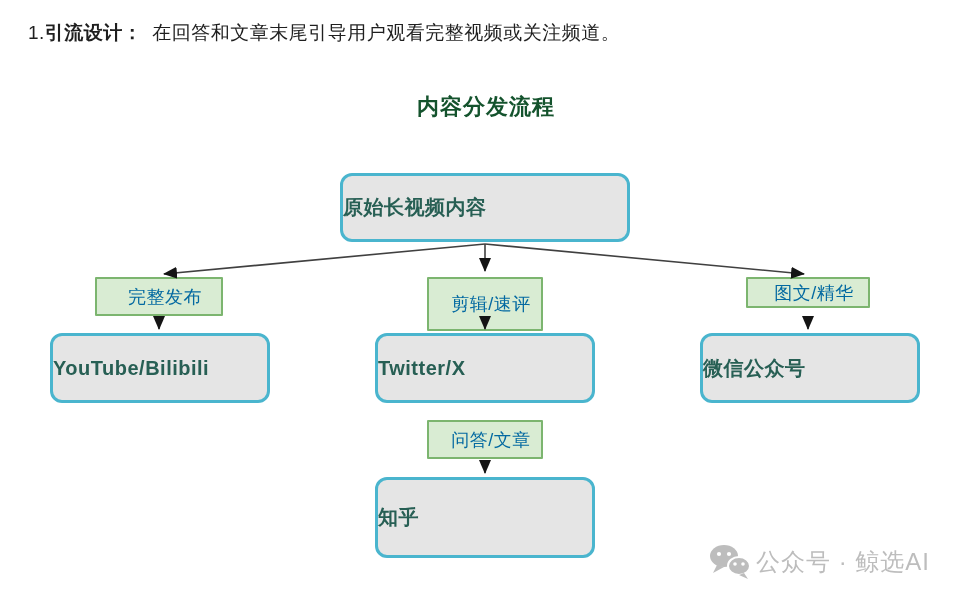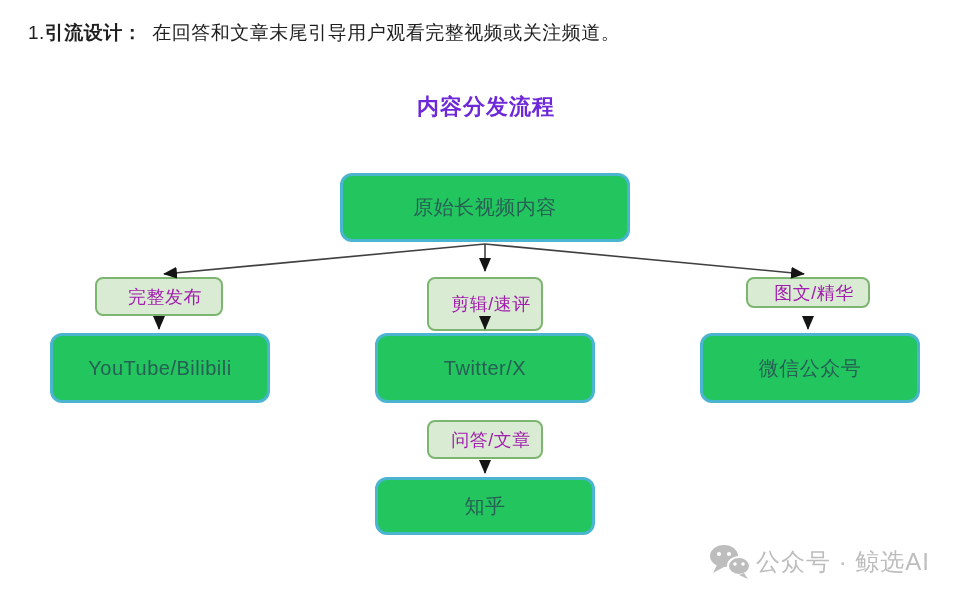--- a/index.html
+++ b/index.html
@@ -12,42 +12,42 @@
     position:absolute; left:28px; top:20px;
     font-size:19px; color:#1f1f1f; letter-spacing:0.5px;
   }
   .header-line .num { font-weight:400; }
   .header-line .bold { font-weight:700; }
   .header-line .rest { font-weight:400; margin-left:10px; }
 
   
   .diagram-title {
     position:absolute; left:486px; top:92px; transform:translateX(-50%);
-    font-size:22px; font-weight:700; color:#6d28d9; letter-spacing:1px;
+    font-size:22px; font-weight:700; color:#14532d; letter-spacing:1px;
     white-space:nowrap;
   }
 
   
   .node {
-    position:absolute; display:flex; align-items:center; justify-content:center;
-    background:#22c55e; border:3px solid #4ab5ce; border-radius:12px;
-    color:#275f54; font-weight:400; font-size:20px; letter-spacing:0.5px;
+    position:absolute; display:flex; align-items:center; 
+    background:#e5e5e5; border:3px solid #4ab5ce; border-radius:12px;
+    color:#275f54; font-weight:700; font-size:20px; letter-spacing:0.5px;
     box-sizing:border-box; text-align:center;
   }
   .node.source { left:340px; top:173px; width:290px; height:69px; }
   .node.youtube { left:50px;  top:333px; width:220px; height:70px; }
   .node.twitter { left:375px; top:333px; width:220px; height:70px; }
   .node.wechat  { left:700px; top:333px; width:220px; height:70px; }
-  .node.zhihu   { left:375px; top:477px; width:220px; height:58px; }
+  .node.zhihu   { left:375px; top:477px; width:220px; height:81px; }
 
   
   .elabel {
     position:absolute; display:flex; align-items:center; justify-content:center;
-    background:#d9ecd3; border:2px solid #7cb56f; border-radius:8px;
-    color:#a21caf; font-weight:500; font-size:18px; letter-spacing:0.5px;
+    background:#d9ecd3; border:2px solid #7cb56f; border-radius:1px;
+    color:#0369a1; font-weight:500; font-size:18px; letter-spacing:0.5px;
     box-sizing:border-box; text-align:center;padding-left:12px;
   }
   .elabel.full    { left:95px;  top:277px; width:128px; height:39px; }
   .elabel.clip    { left:427px; top:277px; width:116px; height:54px; }
   .elabel.digest  { left:746px; top:277px; width:124px; height:31px; }
   .elabel.qa      { left:427px; top:420px; width:116px; height:39px; }
 
   
   .edges { position:absolute; left:0; top:0; width:960px; height:600px; pointer-events:none; }
 

